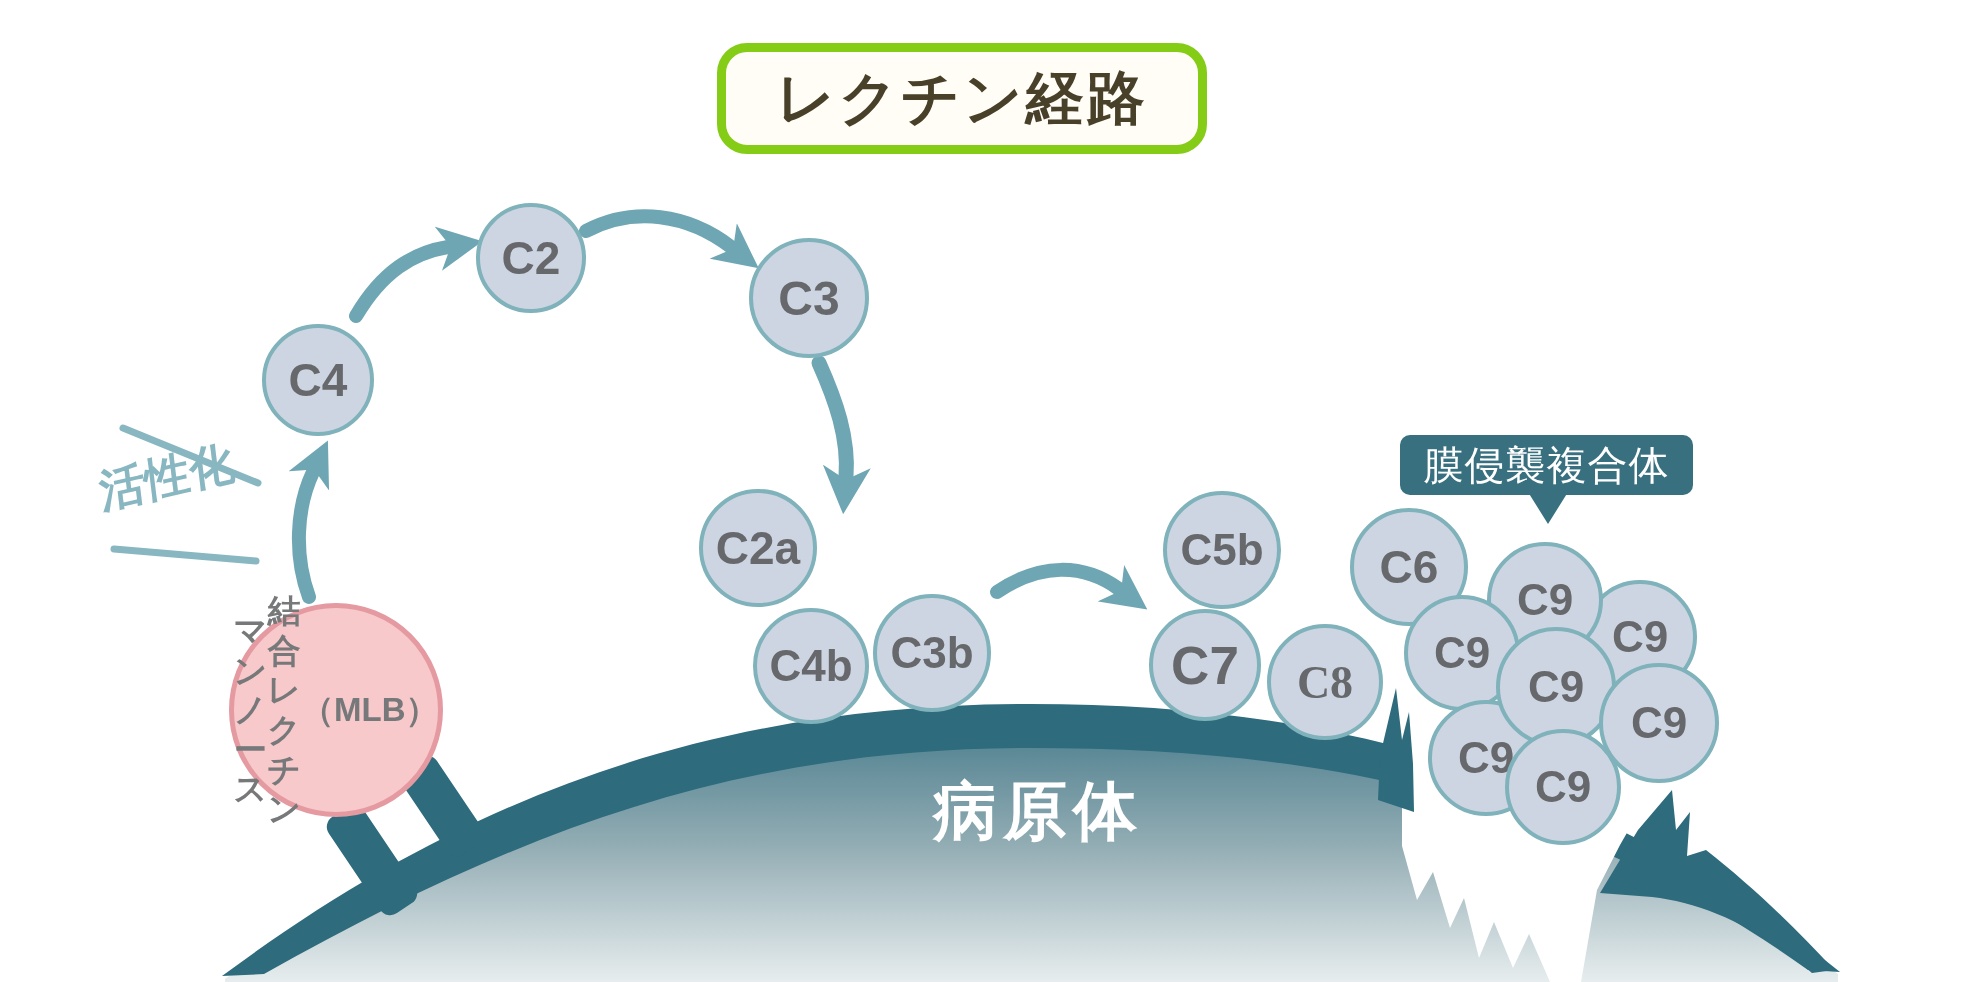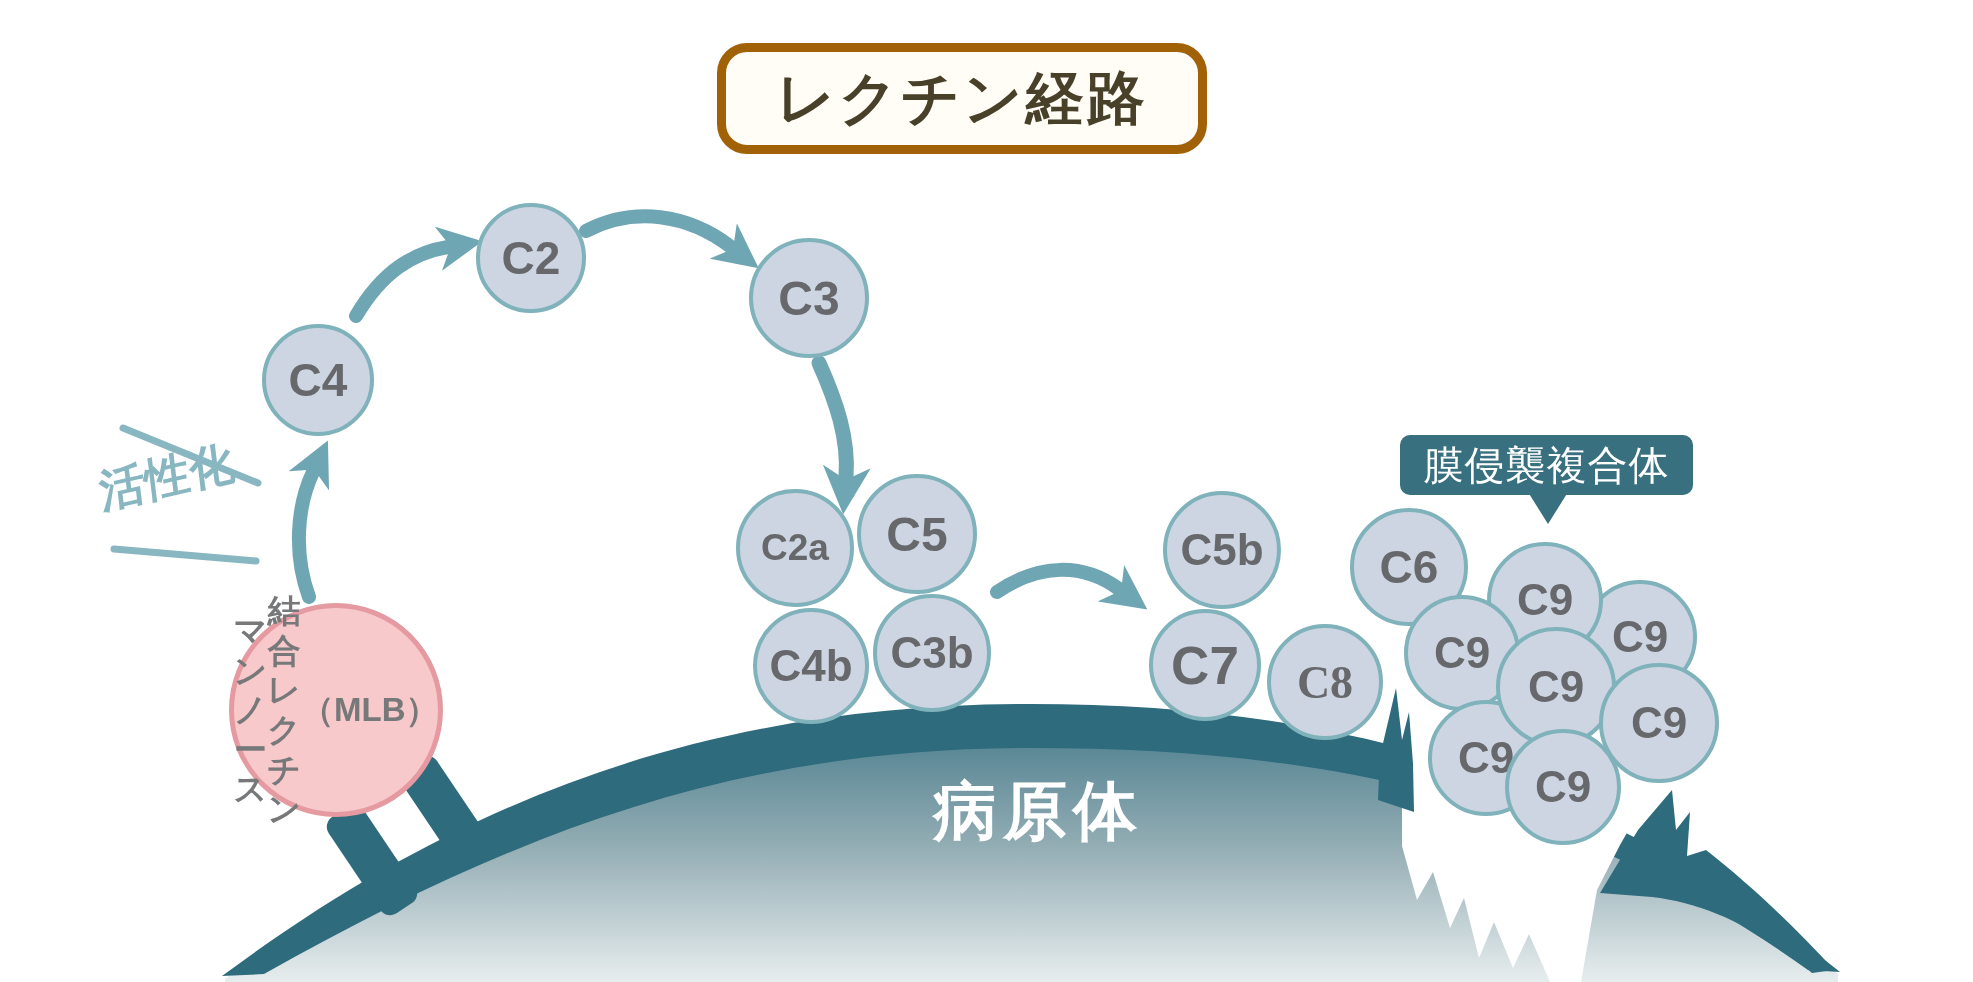--- a/index.html
+++ b/index.html
@@ -3,21 +3,21 @@
 <meta charset="utf-8">
 <style>
   html,body{margin:0;padding:0;background:#ffffff;}
   .stage{
     position:relative;width:1973px;height:982px;overflow:hidden;background:#ffffff;
     font-family:"Liberation Sans","DejaVu Sans",sans-serif;
   }
   .bg-svg{position:absolute;left:0;top:0;width:1973px;height:982px;}
   .title-box{
     position:absolute;left:717px;top:43px;width:490px;height:111px;
-    box-sizing:border-box;border:9px solid #a16207;border-radius:30px;background:#fffdf6;
+    box-sizing:border-box;border:9px solid #84cc16;border-radius:30px;background:#fffdf6;
     display:flex;align-items:center;justify-content:center;
     font-size:58px;font-weight:bold;color:#49402a;letter-spacing:3px;
   }
   .circle{
     position:absolute;box-sizing:border-box;border-radius:50%;
     background:#cdd5e2;border:4px solid #7fb2ba;
     display:flex;align-items:center;justify-content:center;
     color:#67686b;font-weight:bold;
   }
   .mlb-circle{
@@ -100,25 +100,22 @@
   <div class="circle" style="left:262px;top:324px;width:112px;height:112px;font-size:46px;">
     <span>C4</span>
     </div>
   <div class="circle" style="left:476px;top:203px;width:110px;height:110px;font-size:46px;">
     <span>C2</span>
     </div>
   <div class="circle" style="left:749px;top:238px;width:120px;height:120px;font-size:48px;">
     <span>C3</span>
     </div>
 
-  <div class="circle" style="left:736px;top:489px;width:118px;height:118px;font-size:37px;">
+  <div class="circle" style="left:699px;top:489px;width:118px;height:118px;font-size:46px;">
     <span>C2a</span>
-    </div>
-  <div class="circle" style="left:857px;top:474px;width:120px;height:120px;font-size:48px;">
-    <span>C5</span>
     </div>
   <div class="circle" style="left:753px;top:608px;width:116px;height:116px;font-size:44px;">
     <span>C4b</span>
     </div>
   <div class="circle" style="left:873px;top:594px;width:118px;height:118px;font-size:44px;">
     <span>C3b</span>
     </div>
 
   <div class="circle" style="left:1350px;top:508px;width:118px;height:118px;font-size:46px;">
     <span>C6</span>

